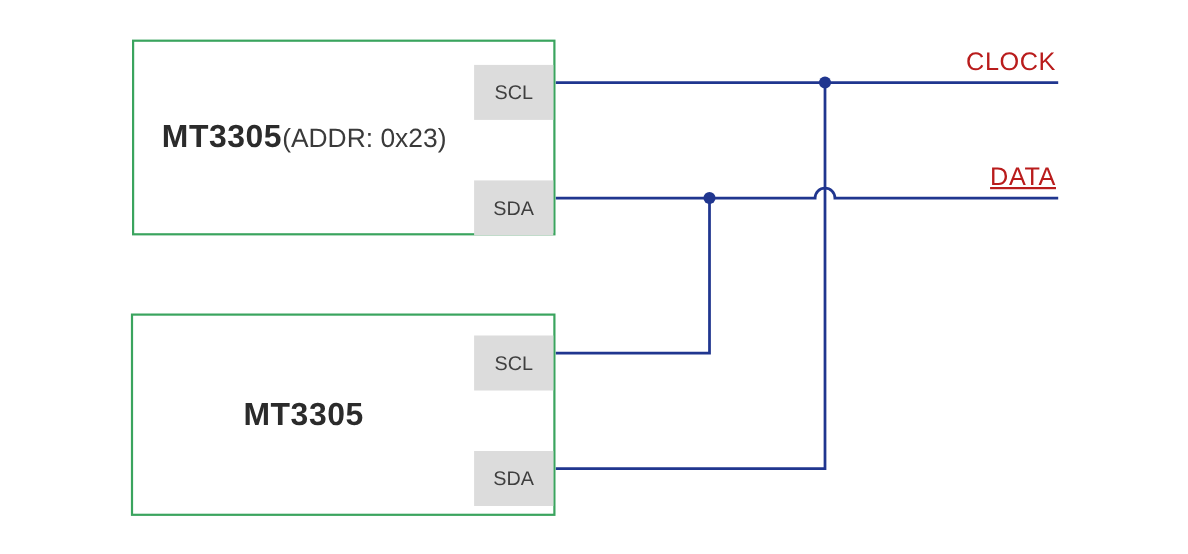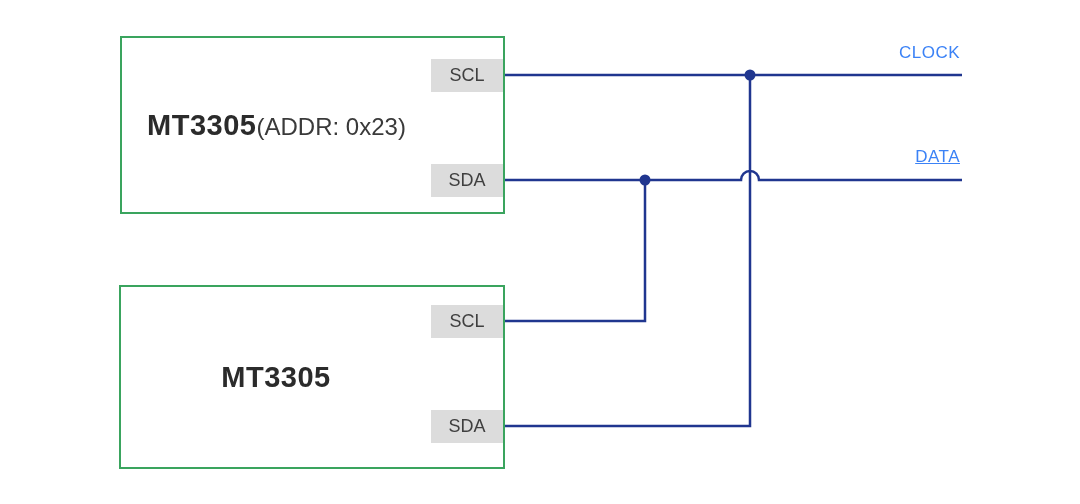--- a/index.html
+++ b/index.html
@@ -38,42 +38,42 @@
   .chip-addr {
     font-size: 24px;
     color: #3a3a3a;
     margin-top: 3px;
     line-height: 1.25;
   }
   .pin {
     position: absolute;
     right: 0;
     width: 72px;
-    height: 33px;
+    height: 50px;
     background: #dcdcdc;
     color: #3f3f3f;
     font-size: 18px;
     display: flex;
     align-items: center;
     justify-content: center;
   }
   #chip1 .pin-scl { top: 21px; }
   #chip1 .pin-sda { top: 126px; }
   #chip2 .pin-scl { top: 18px; }
   #chip2 .pin-sda { top: 123px; }
   #wires {
     position: absolute;
     left: 0; top: 0;
     width: 1080px;
     height: 504px;
   }
   .bus-label {
     position: absolute;
-    font-size: 17px;
-    color: #3b82f6;
+    font-size: 23px;
+    color: #b91c1c;
     letter-spacing: 0.5px;
   }
   #clock-label { top: 43px;  right: 120px; }
   #data-label  { top: 147px; right: 120px; text-decoration: underline; }
 </style>
 </head>
 <body>
 
 <div id="canvas">
 

